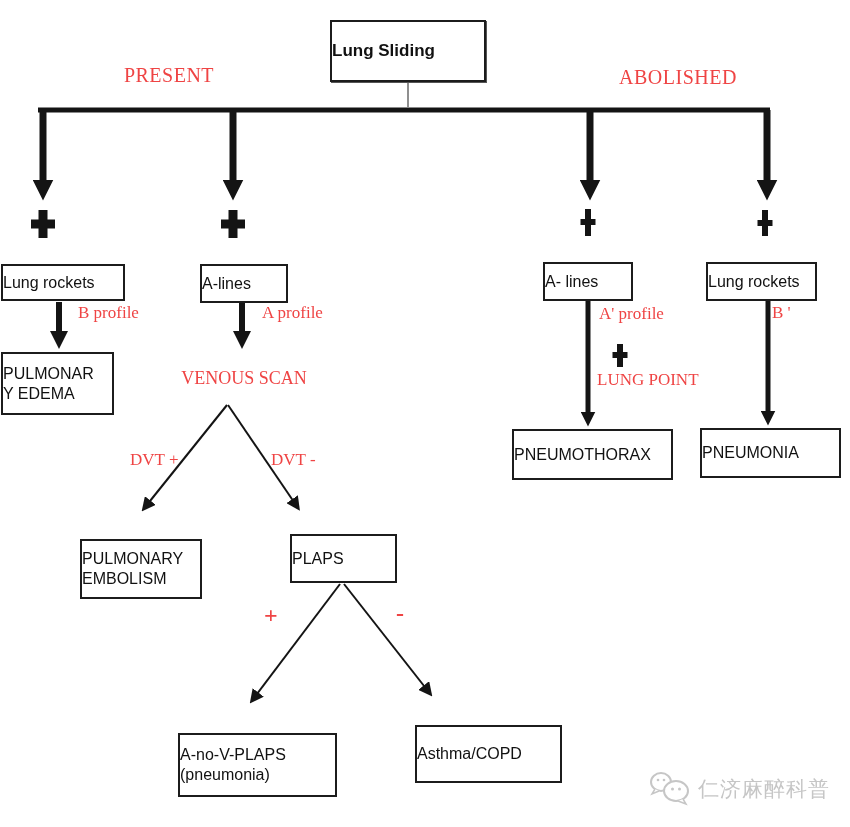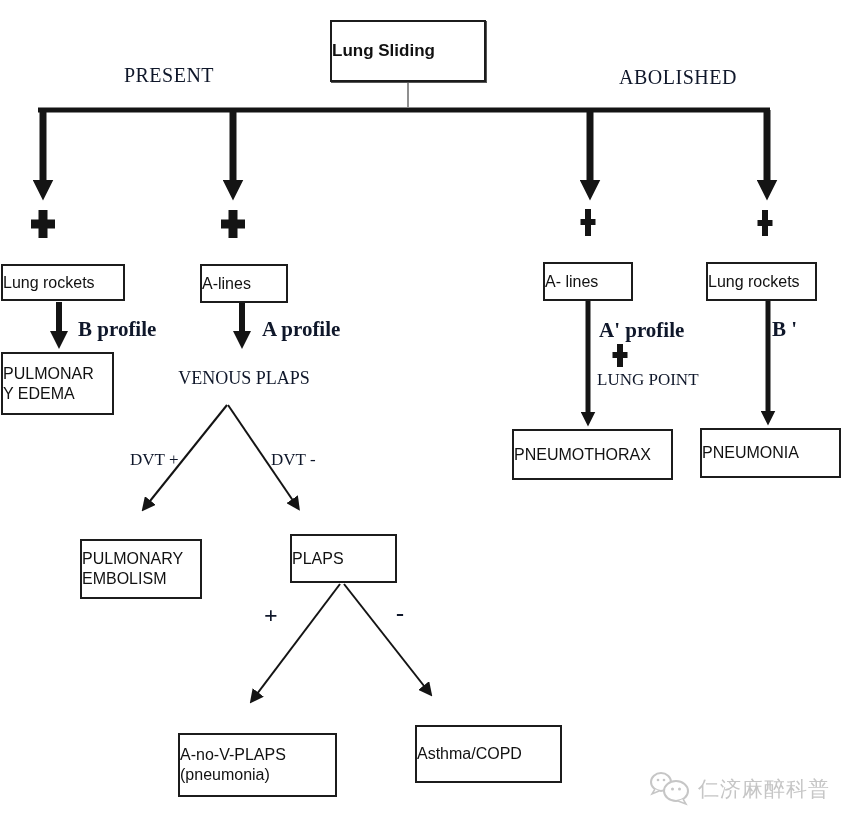--- a/index.html
+++ b/index.html
@@ -11,24 +11,24 @@
   .box{
     position:absolute;z-index:2;background:#fff;border:2px solid #1c1c1c;
     display:flex;flex-direction:column;align-items:flex-start;justify-content:center;
     text-align:center;font-size:16px;line-height:1.25;color:#111;
     box-sizing:border-box;
   }
   .box .ln{display:block;white-space:nowrap;}
   .root{font-weight:bold;font-size:17px;border-width:2px;box-shadow:1px 1px 0 #555;}
   .serif-label{
     position:absolute;z-index:2;font-family:"Liberation Serif",serif;
-    white-space:nowrap;color:#0f172a;
+    white-space:nowrap;color:#ef4444;
   }
   .branch{font-size:20px;letter-spacing:.5px;}
-  .profile{font-size:21px;font-weight:bold;margin-top:14px;}
+  .profile{font-size:17px;font-weight:normal;}
   .step{font-size:18px;}
   .small-step{font-size:17px;}
   .sign{font-size:24px;font-weight:bold;font-family:"Liberation Serif",serif;}
   #watermark{
     position:absolute;z-index:2;display:flex;align-items:center;gap:4px;
   }
   #watermark .wm-text{
     font-size:21px;letter-spacing:1px;
     text-shadow:1px 1px 0 #ffffff;
     font-family:"Liberation Sans",sans-serif;
@@ -116,21 +116,21 @@
   <div class="serif-label profile" style="left:78px;top:303px;">B profile</div>
   <div class="serif-label profile" style="left:262px;top:303px;">A profile</div>
   <div class="serif-label profile" style="left:599px;top:304px;">A' profile</div>
   <div class="serif-label profile" style="left:772px;top:303px;">B '</div>
 
   <div class="box" style="left:1px;top:352px;width:113px;height:63px;">
     <span class="ln">PULMONAR</span>
     <span class="ln">Y EDEMA</span>
   </div>
 
-  <div class="serif-label step" style="left:176px;top:368px;width:136px;text-align:center;">VENOUS PLAPS</div>
+  <div class="serif-label step" style="left:176px;top:368px;width:136px;text-align:center;">VENOUS SCAN</div>
   <div class="serif-label small-step" style="left:88px;top:450px;margin-left:42px;">DVT +</div>
   <div class="serif-label small-step" style="left:271px;top:450px;">DVT -</div>
 
   <div class="serif-label small-step" style="left:597px;top:370px;">LUNG POINT</div>
 
   <div class="box" style="left:512px;top:429px;width:161px;height:51px;">
     <span class="ln">PNEUMOTHORAX</span>
   </div>
   <div class="box" style="left:700px;top:428px;width:141px;height:50px;">
     <span class="ln">PNEUMONIA</span>

